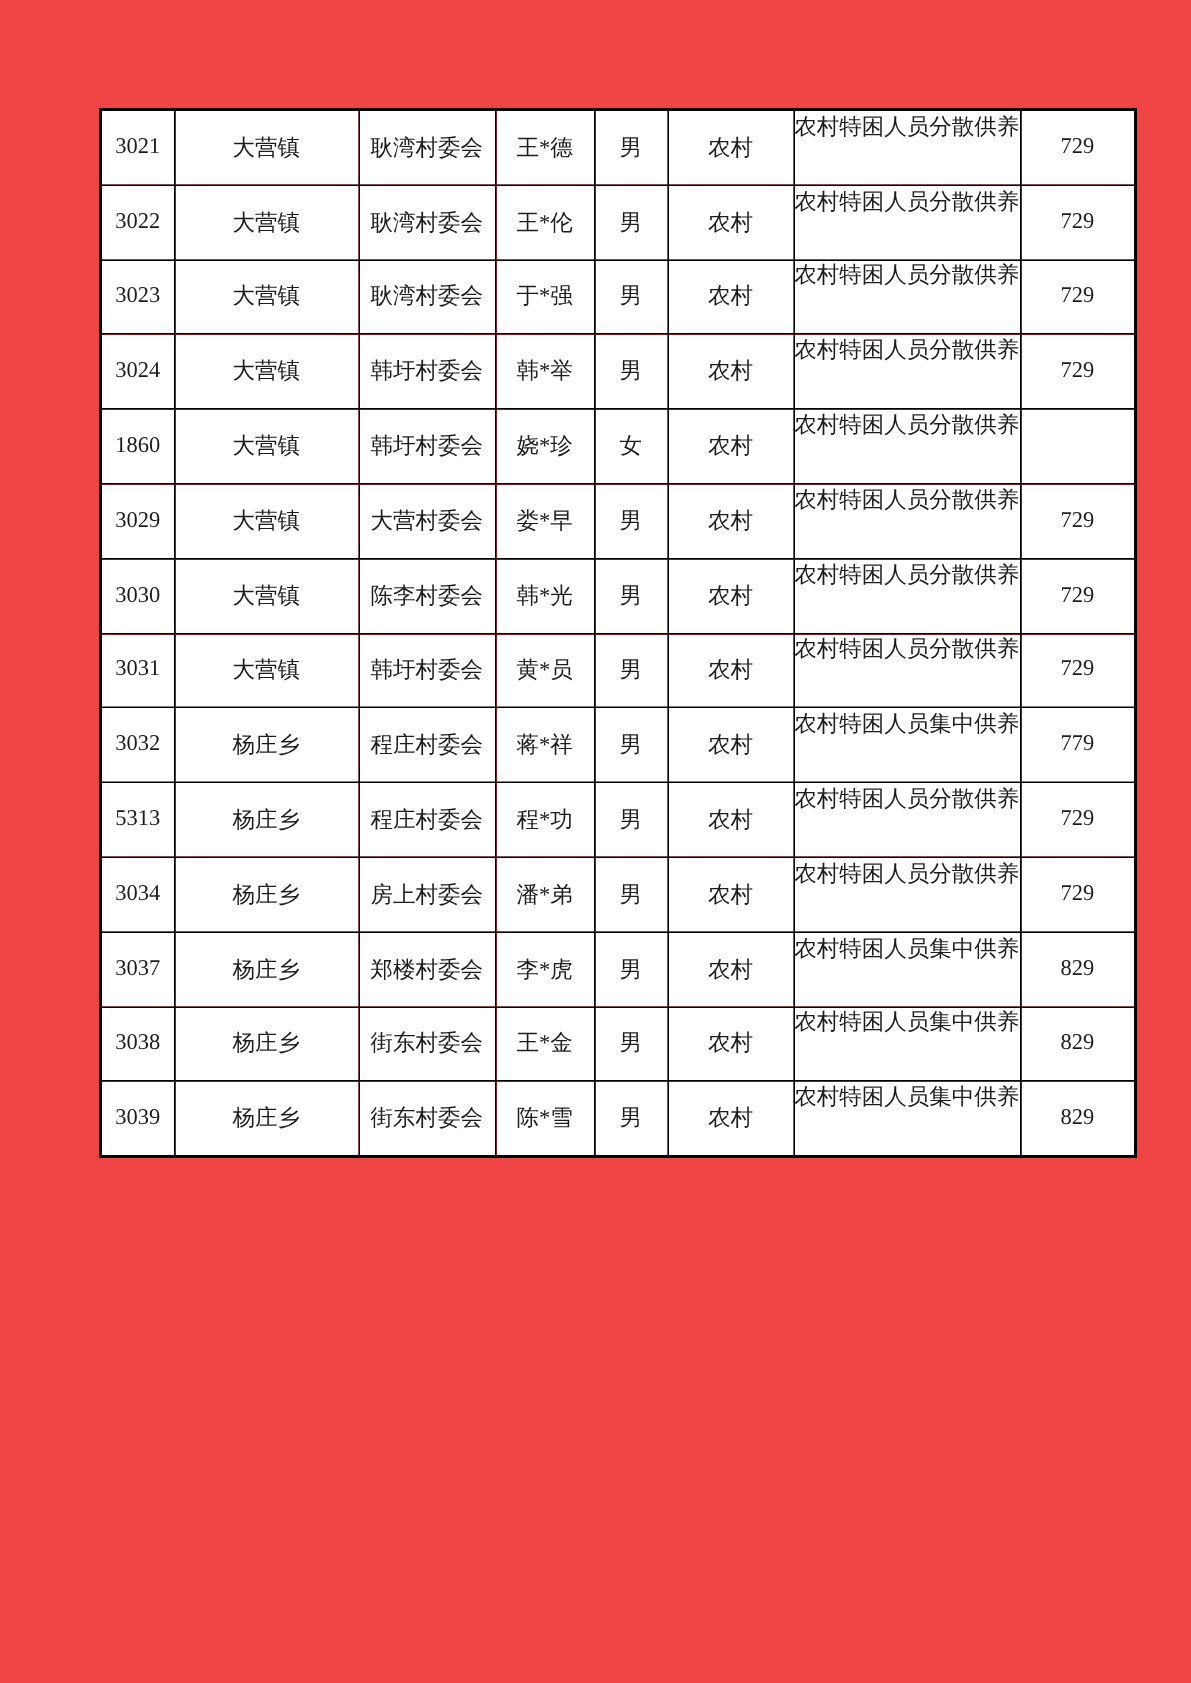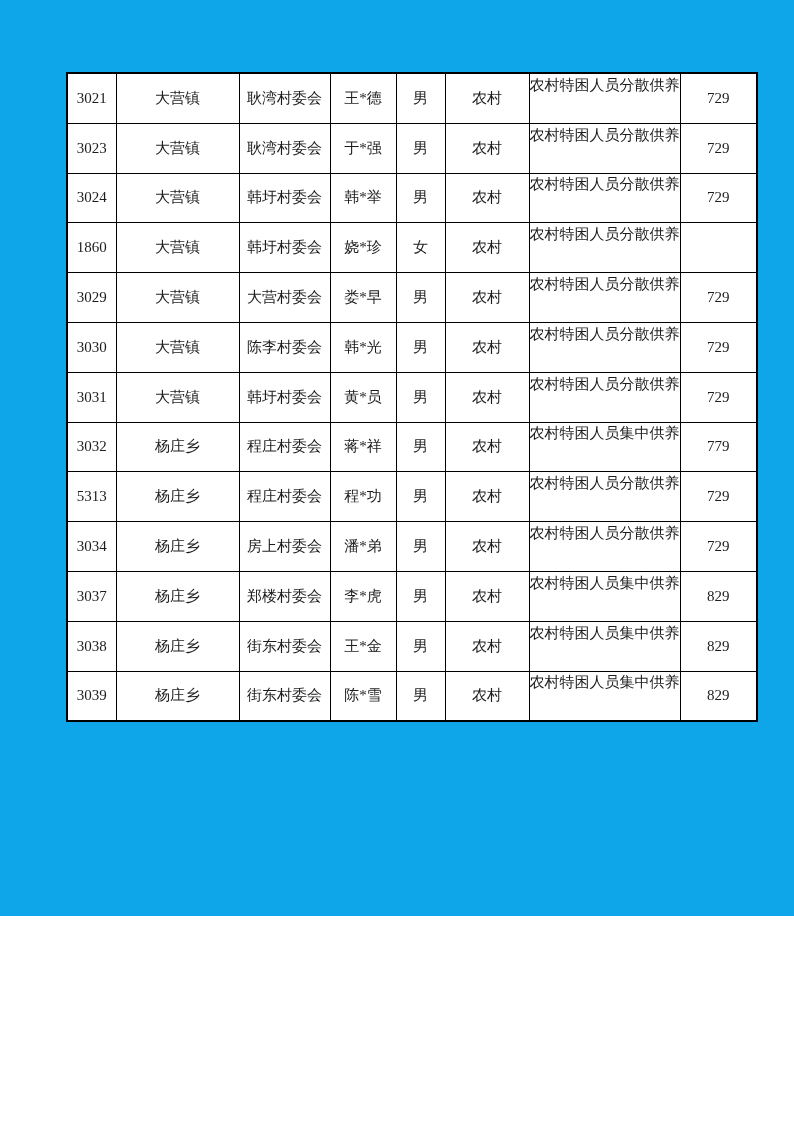--- a/index.html
+++ b/index.html
@@ -12,22 +12,22 @@
     height: 1122px;
     font-family: "Liberation Serif", "DejaVu Serif", serif;
     color: #1c1c1c;
     position: relative;
     overflow: hidden;
   }
   .page {
     position: absolute;
     left: 0; top: 0;
     width: 794px;
-    height: 916px;
-    background: #0ea5e9;
+    height: 1122px;
+    background: #ef4444;
   }
   table.roster {
     position: absolute;
     left: 66px;
     top: 72px;
     border-collapse: collapse;
     table-layout: fixed;
     border: 2px solid #000;
   }
   table.roster td {
@@ -87,20 +87,32 @@
     <td class="cell-village">耿湾村委会</td>
     <td class="cell-name">王*德</td>
     <td class="cell-gender">男</td>
     <td class="cell-area">农村</td>
     <td class="cell-support">
       <div class="support-text">农村特困人员分散供养</div>
     </td>
     <td class="cell-amount">729</td>
   </tr>
         <tr>
+    <td class="cell-seq">3022</td>
+    <td class="cell-town">大营镇</td>
+    <td class="cell-village">耿湾村委会</td>
+    <td class="cell-name">王*伦</td>
+    <td class="cell-gender">男</td>
+    <td class="cell-area">农村</td>
+    <td class="cell-support">
+      <div class="support-text">农村特困人员分散供养</div>
+    </td>
+    <td class="cell-amount">729</td>
+  </tr>
+        <tr>
     <td class="cell-seq">3023</td>
     <td class="cell-town">大营镇</td>
     <td class="cell-village">耿湾村委会</td>
     <td class="cell-name">于*强</td>
     <td class="cell-gender">男</td>
     <td class="cell-area">农村</td>
     <td class="cell-support">
       <div class="support-text">农村特困人员分散供养</div>
     </td>
     <td class="cell-amount">729</td>

